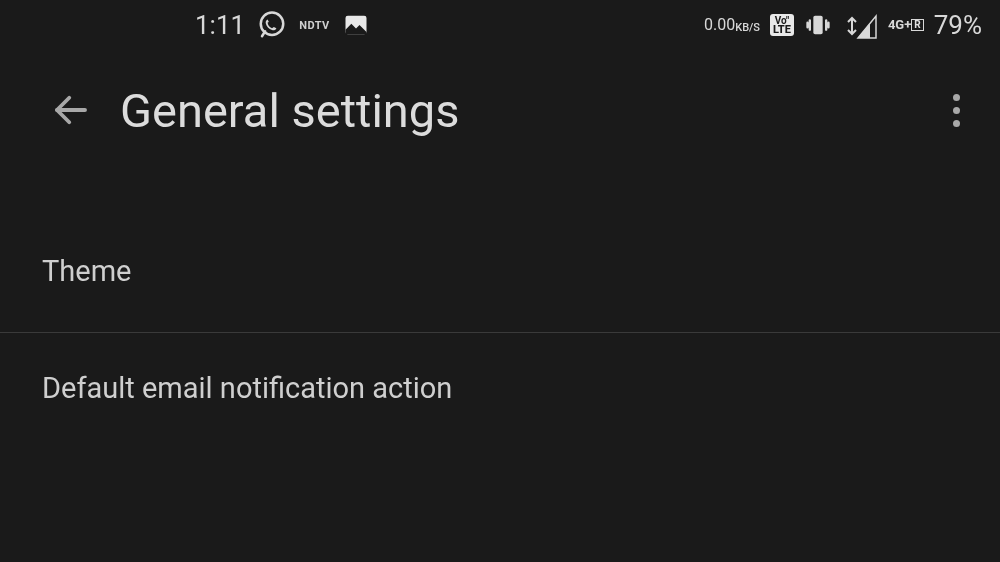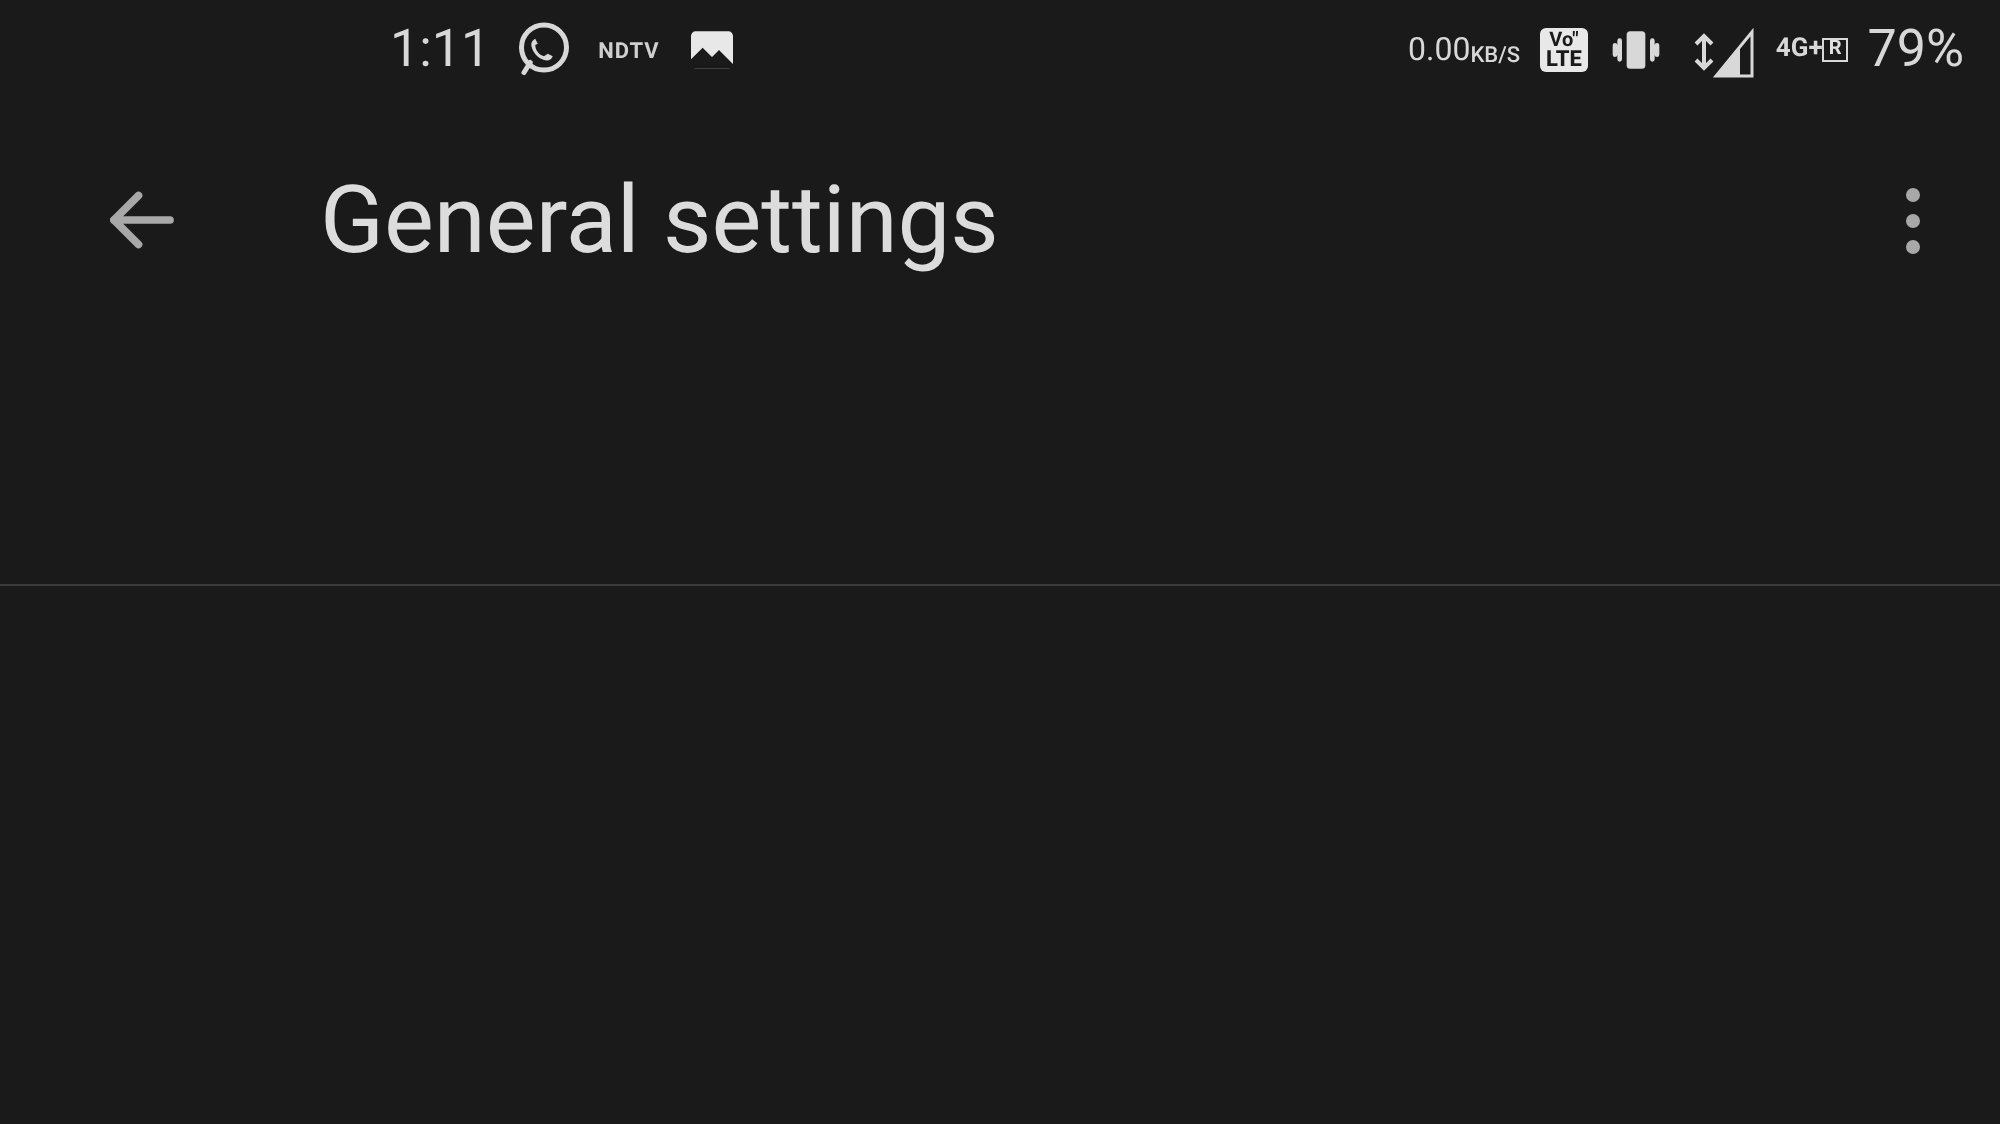--- a/index.html
+++ b/index.html
@@ -100,21 +100,21 @@
     .battery-pct {
       font-size: 26px;
       font-weight: 400;
       color: #d8d8d8;
     }
     .app-bar {
       height: 120px;
       display: flex;
       align-items: center;
       padding: 0 24px 0 50px;
-      gap: 68px;
+      gap: 28px;
     }
     .back-btn {
       display: flex;
       align-items: center;
       justify-content: center;
       cursor: pointer;
     }
     .page-title {
       font-size: 47px;
       font-weight: 400;
@@ -223,17 +223,19 @@
   <h1 class="page-title">General settings</h1>
   <div class="menu-btn">
     <span class="menu-dot"></span>
     <span class="menu-dot"></span>
     <span class="menu-dot"></span>
   </div>
 </div>
 
 <div class="settings-list">
   <div class="setting-item">
+    <div class="setting-title">Theme</div>
   </div>
   <div class="divider"></div>
   <div class="setting-item">
+    <div class="setting-title">Default email notification action</div>
   </div>
 </div>
 
 </body></html>

